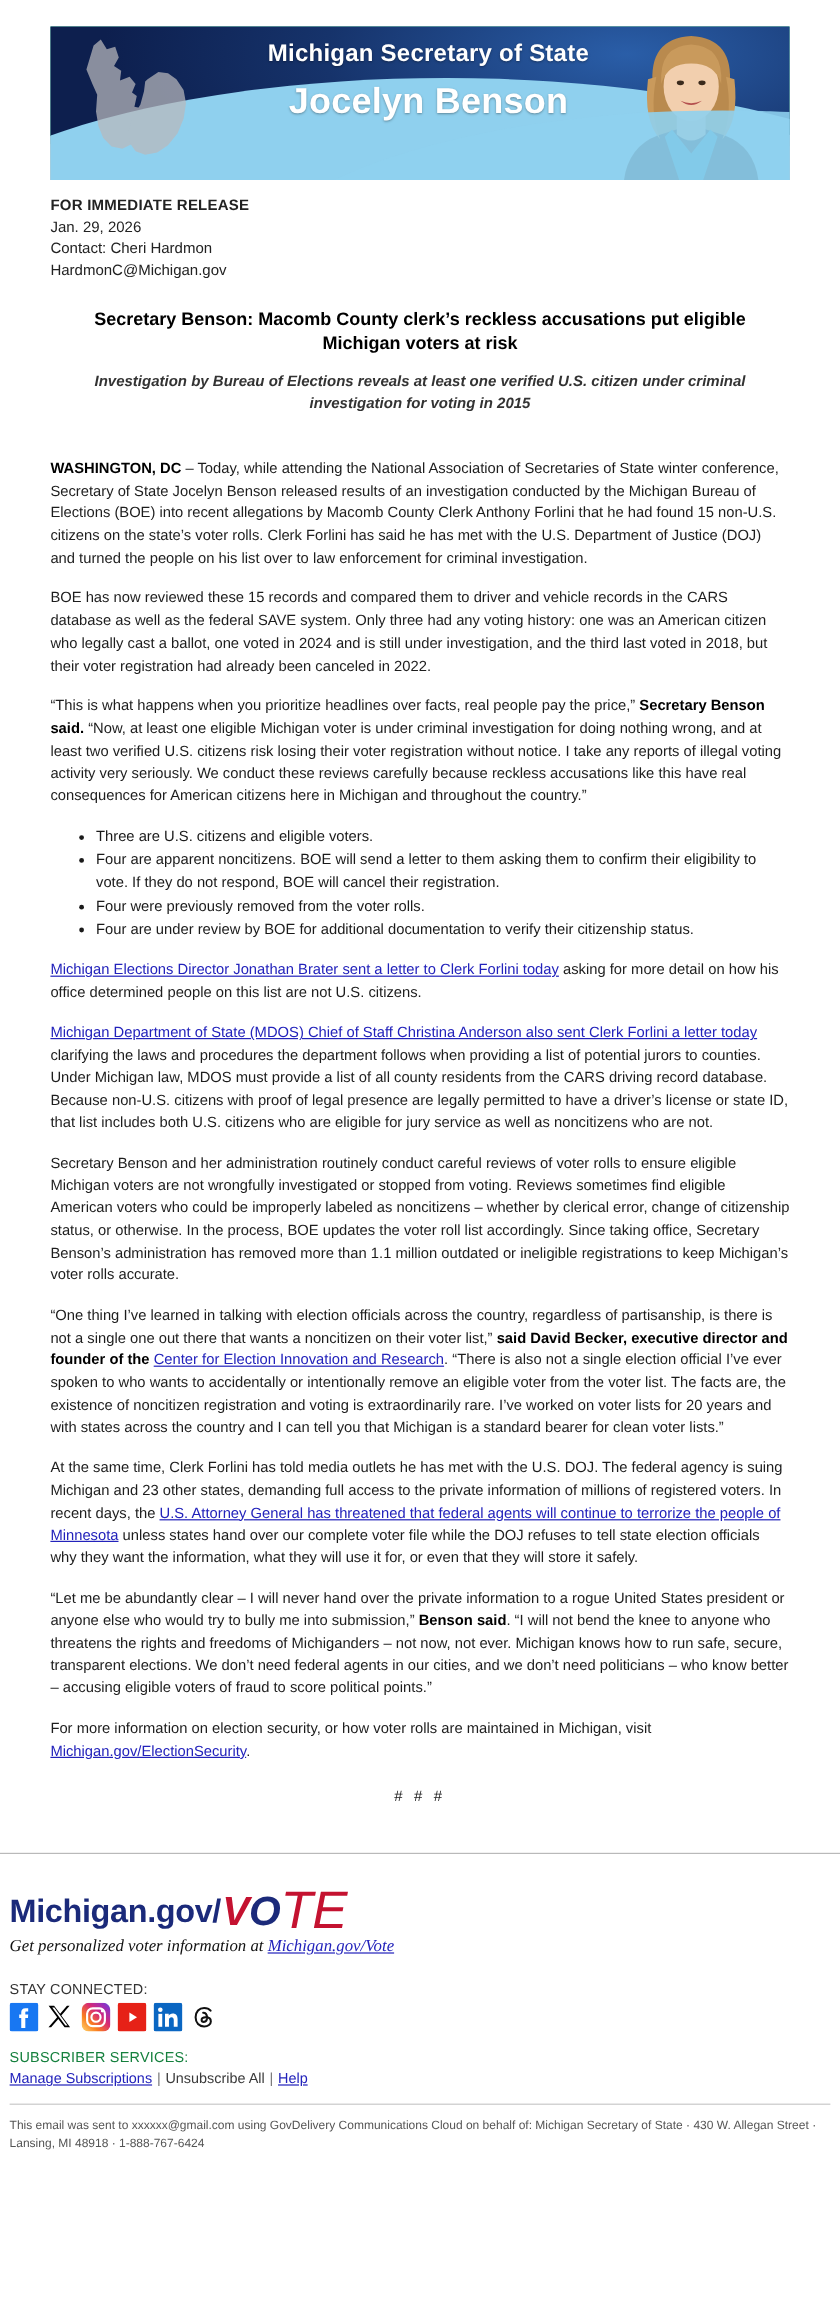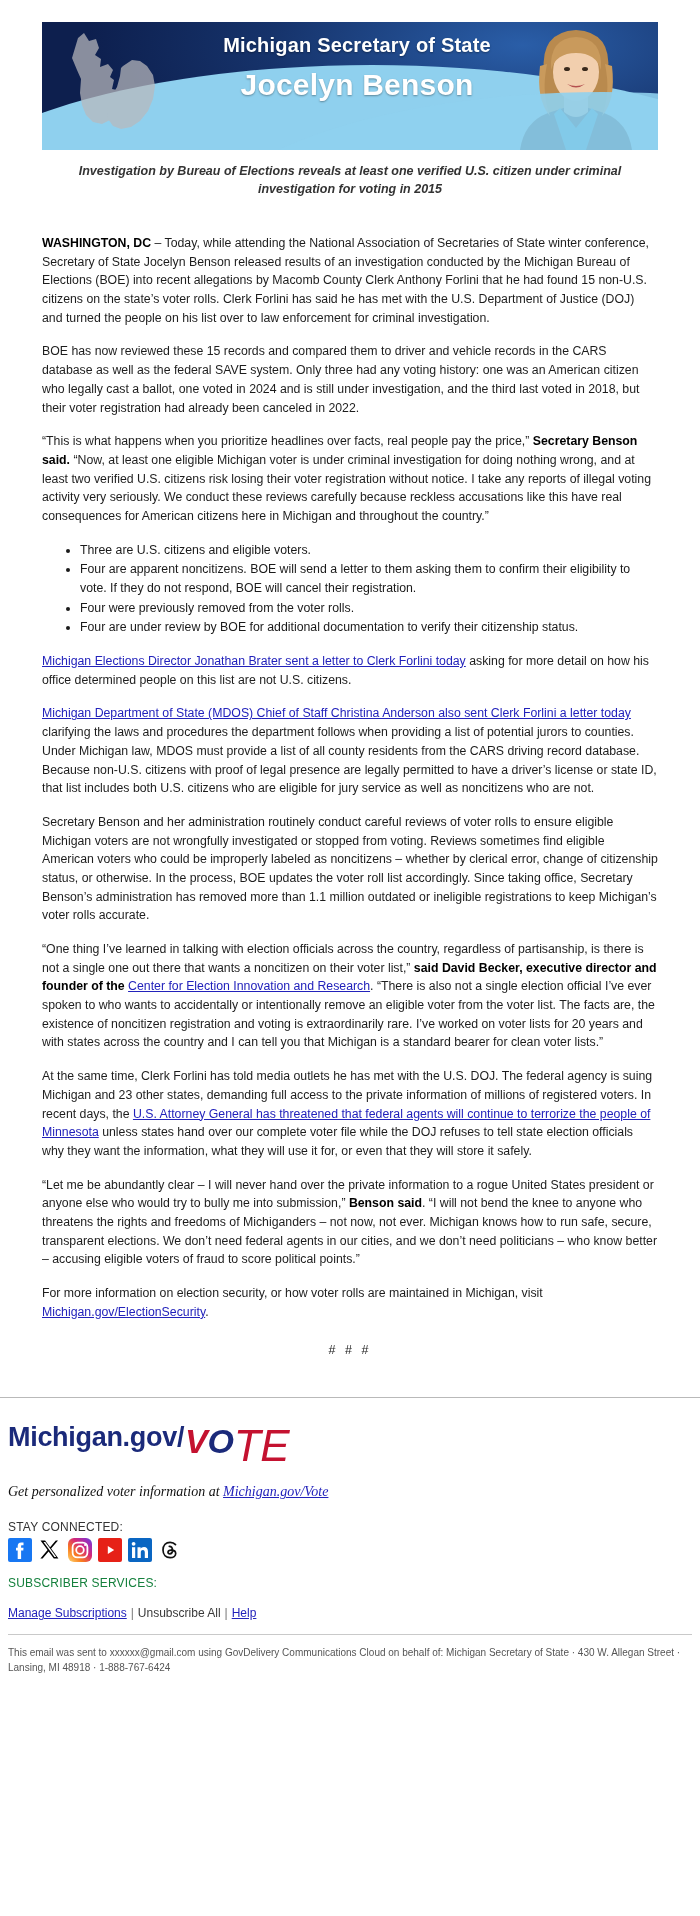--- a/index.html
+++ b/index.html
@@ -90,41 +90,41 @@
   a.link { color:#2222bb; text-decoration:underline; }
 
   .hashes { text-align:center; font-size:12.5px; letter-spacing:3px; margin:22px 0 0 0; color:#222; }
 
   
   .rule { border-top:1px solid #b9b9b9; margin:40px 0 0 0; }
   .footer { padding:0 8px 0 8px; }
   .vote-logo {
     margin:26px 0 0 0; font-size:27px; font-weight:bold;
     color:#1b2a7a; letter-spacing:-.3px; line-height:1;
-    display:flex; align-items:flex-start;
+    display:flex; align-items:center;
   }
   .vote-logo .vote-v {
     font-style:italic; font-weight:bold; font-size:34px; color:#c41230;
     margin-left:1px;
   }
   .vote-logo .vote-o { font-style:italic; font-weight:bold; font-size:34px; color:#1b2a7a; }
   .vote-logo .vote-te { font-style:italic; font-weight:normal; font-size:44px; color:#c41230; }
 
   .tagline {
-    margin-top:16px; font-family:"Liberation Serif", serif;
+    font-family:"Liberation Serif", serif;
     font-style:italic; font-size:14px; color:#111;
   }
   .tagline a { color:#2222bb; }
 
   .stay { margin-top:20px; font-size:12px; color:#333; letter-spacing:.2px; }
   .social { display:flex; align-items:center; gap:6px; margin-top:4px; }
   .social .ic { width:24px; height:24px; display:block; }
 
   .subsvc { margin-top:14px; font-size:12px; color:#15803d; letter-spacing:.2px; }
-  .sublinks { margin-top:16px; font-size:12px; }
+  .sublinks { margin-top:4px; font-size:12px; }
   .sublinks a { color:#2222bb; text-decoration:underline; }
   .sublinks .plain { color:#3a3a3a; text-decoration:none; }
   .sublinks .sep { color:#777; padding:0 4px; }
 
   .rule2 { border-top:1px solid #c9c9c9; margin:14px 0 0 0; }
   .legal { margin-top:10px; font-size:10px; line-height:1.5; color:#555; }
 </style>
 </head>
 <body>
 
@@ -176,21 +176,28 @@
             <path d="M51 62 q9 7 18 0 q-9 4 -18 0z" fill="#b4504f"></path>
           </g>
         </svg>
       </div>
       <div class="swoop4" style="left:150px;bottom:-242px;width:820px;height:300px;background:#8fd0ee;opacity:.9;"></div>
     </div>
   </div>
 
   <div class="content">
 
-
+    <div class="meta">
+      <div class="hdr">FOR IMMEDIATE RELEASE</div>
+      <div>Jan. 29, 2026</div>
+      <div>Contact: Cheri Hardmon</div>
+      <div>HardmonC@Michigan.gov</div>
+    </div>
+
+    <h1 class="headline">Secretary Benson: Macomb County clerk’s reckless accusations put eligible Michigan voters at risk</h1>
     <div class="subhead">Investigation by Bureau of Elections reveals at least one verified U.S. citizen under criminal investigation for voting in 2015</div>
 
     <div class="body">
 
       <p><b>WASHINGTON, DC</b><span> – Today, while attending the National Association of Secretaries of State winter conference, Secretary of State Jocelyn Benson released results of an investigation conducted by the Michigan Bureau of Elections (BOE) into recent allegations by Macomb County Clerk Anthony Forlini that he had found 15 non-U.S. citizens on the state’s voter rolls. Clerk Forlini has said he has met with the U.S. Department of Justice (DOJ) and turned the people on his list over to law enforcement for criminal investigation.</span></p>
 
       <p>BOE has now reviewed these 15 records and compared them to driver and vehicle records in the CARS database as well as the federal SAVE system. Only three had any voting history: one was an American citizen who legally cast a ballot, one voted in 2024 and is still under investigation, and the third last voted in 2018, but their voter registration had already been canceled in 2022.</p>
 
       <p><span>“This is what happens when you prioritize headlines over facts, real people pay the price,” </span><b>Secretary Benson said.</b><span> “Now, at least one eligible Michigan voter is under criminal investigation for doing nothing wrong, and at least two verified U.S. citizens risk losing their voter registration without notice. I take any reports of illegal voting activity very seriously. We conduct these reviews carefully because reckless accusations like this have real consequences for American citizens here in Michigan and throughout the country.”</span></p>
 

